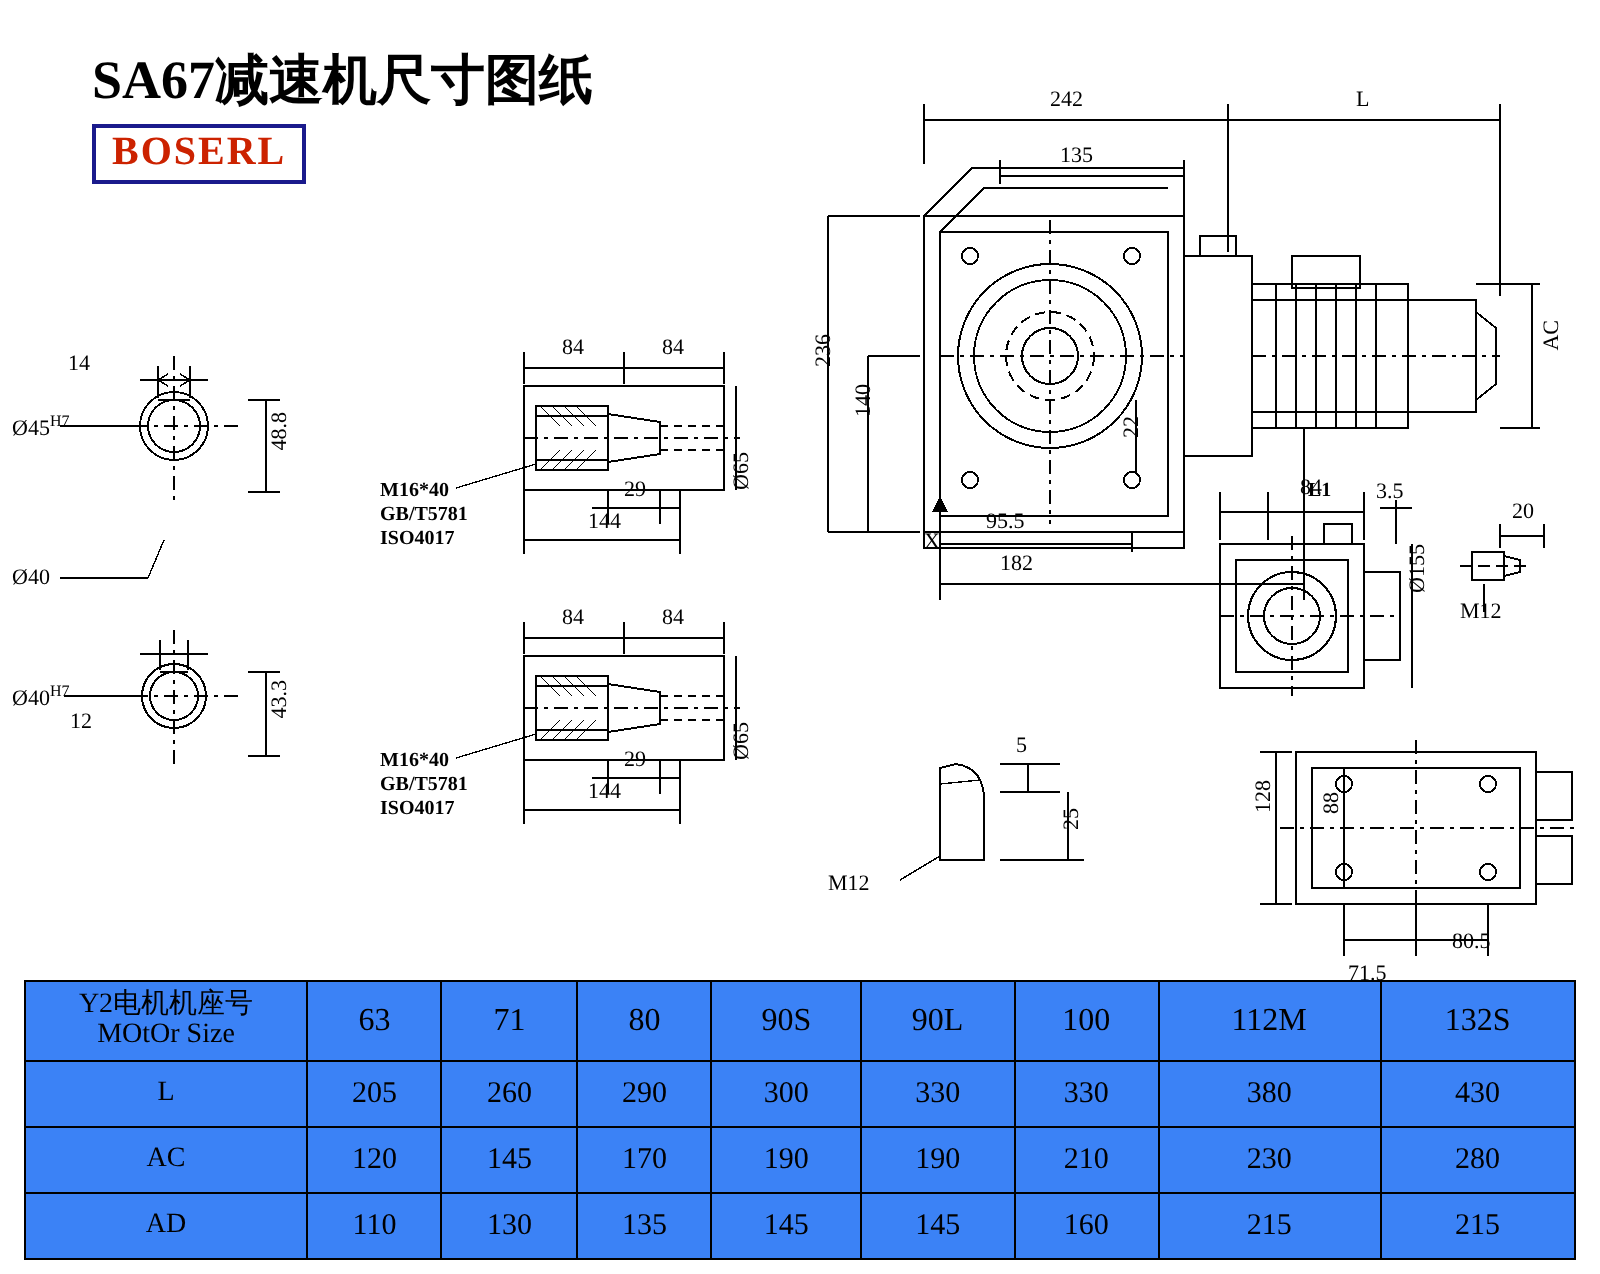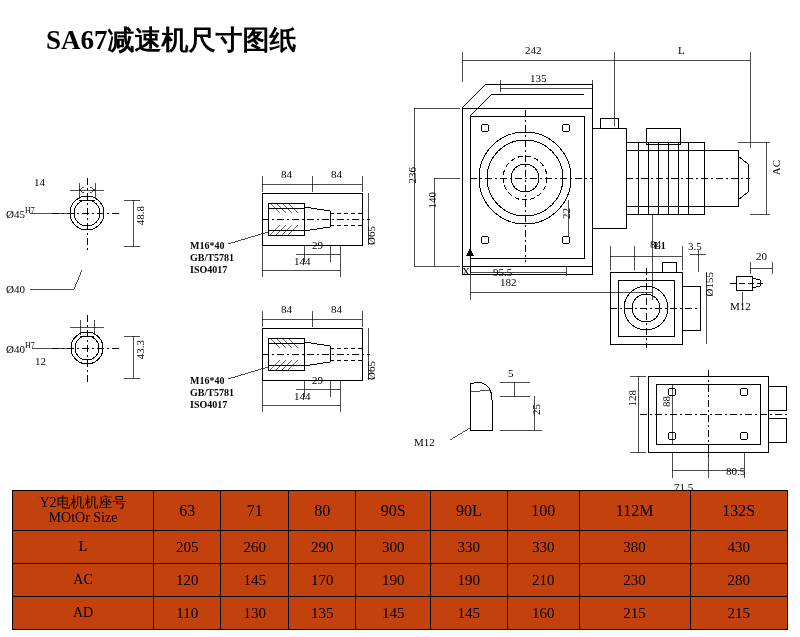--- a/index.html
+++ b/index.html
@@ -34,40 +34,41 @@
   .lbl{position:absolute;font-size:11px;font-family:"Liberation Serif",serif;white-space:nowrap;}
   .lbl.sm{font-size:10px;font-weight:bold;}
   .vert{writing-mode:vertical-rl;transform:rotate(180deg);}
 
   
   #spec-table{
     position:absolute;left:12px;top:490px;width:776px;
     border-collapse:collapse;
     font-family:"Liberation Serif", serif;
     font-size:15px;
-    background:#c2410c;
+    background:#3b82f6;
   }
   #spec-table td,#spec-table th{
     border:1px solid #000;
     text-align:center;
     padding:5px 0;
     font-weight:normal;
     height:22px;
   }
   #spec-table td.rowhead{width:140px;font-size:14px;line-height:1.05;}
   #spec-table td.rowhead .cn{font-family:"Liberation Serif",serif;}
   #spec-table thead td{font-size:16px;}
   svg{display:block;}
 </style>
 </head>
 <body>
 
 <div class="root">
 
   <div class="abs" id="title">SA67减速机尺寸图纸</div>
+  <div class="abs" id="logo">BOSERL</div>
 
   <svg class="abs" style="left:0;top:0" width="800" height="490" viewBox="0 0 800 490">
     <g fill="none" stroke="#000" stroke-width="1" shape-rendering="crispEdges">
 
       <line x1="52" y1="213" x2="122" y2="213" stroke-dasharray="7,3,2,3"></line>
       <line x1="87" y1="178" x2="87" y2="250" stroke-dasharray="7,3,2,3"></line>
       <circle cx="87" cy="213" r="17"></circle>
       <circle cx="87" cy="213" r="13"></circle>
 
       <line x1="79" y1="200" x2="95" y2="200"></line>
@@ -330,21 +331,21 @@
   <div class="lbl sm abs" style="left:190px;top:375px;">M16*40</div>
   <div class="lbl sm abs" style="left:190px;top:387px;">GB/T5781</div>
   <div class="lbl sm abs" style="left:190px;top:399px;">ISO4017</div>
 
   <div class="lbl abs" style="left:525px;top:44px;">242</div>
   <div class="lbl abs" style="left:530px;top:72px;">135</div>
   <div class="lbl abs" style="left:678px;top:44px;">L</div>
   <div class="lbl abs vert" style="left:406px;top:167px;">236</div>
   <div class="lbl abs vert" style="left:426px;top:192px;">140</div>
   <div class="lbl abs vert" style="left:560px;top:208px;">22</div>
-  <div class="lbl abs" style="left:493px;top:266px;">95.5</div>
+  <div class="lbl abs" style="left:493px;top:255px;">95.5</div>
   <div class="lbl abs" style="left:500px;top:276px;">182</div>
   <div class="lbl abs vert" style="left:770px;top:160px;">AC</div>
   <div class="lbl abs" style="left:462px;top:265px;">X</div>
 
   <div class="lbl sm abs" style="left:614px;top:240px;margin-left:40px;">L1</div>
   <div class="lbl abs" style="left:650px;top:238px;">84</div>
   <div class="lbl abs" style="left:688px;top:240px;">3.5</div>
   <div class="lbl abs" style="left:756px;top:250px;">20</div>
   <div class="lbl abs vert" style="left:703px;top:272px;">Ø155</div>
   <div class="lbl abs" style="left:730px;top:300px;">M12</div>

